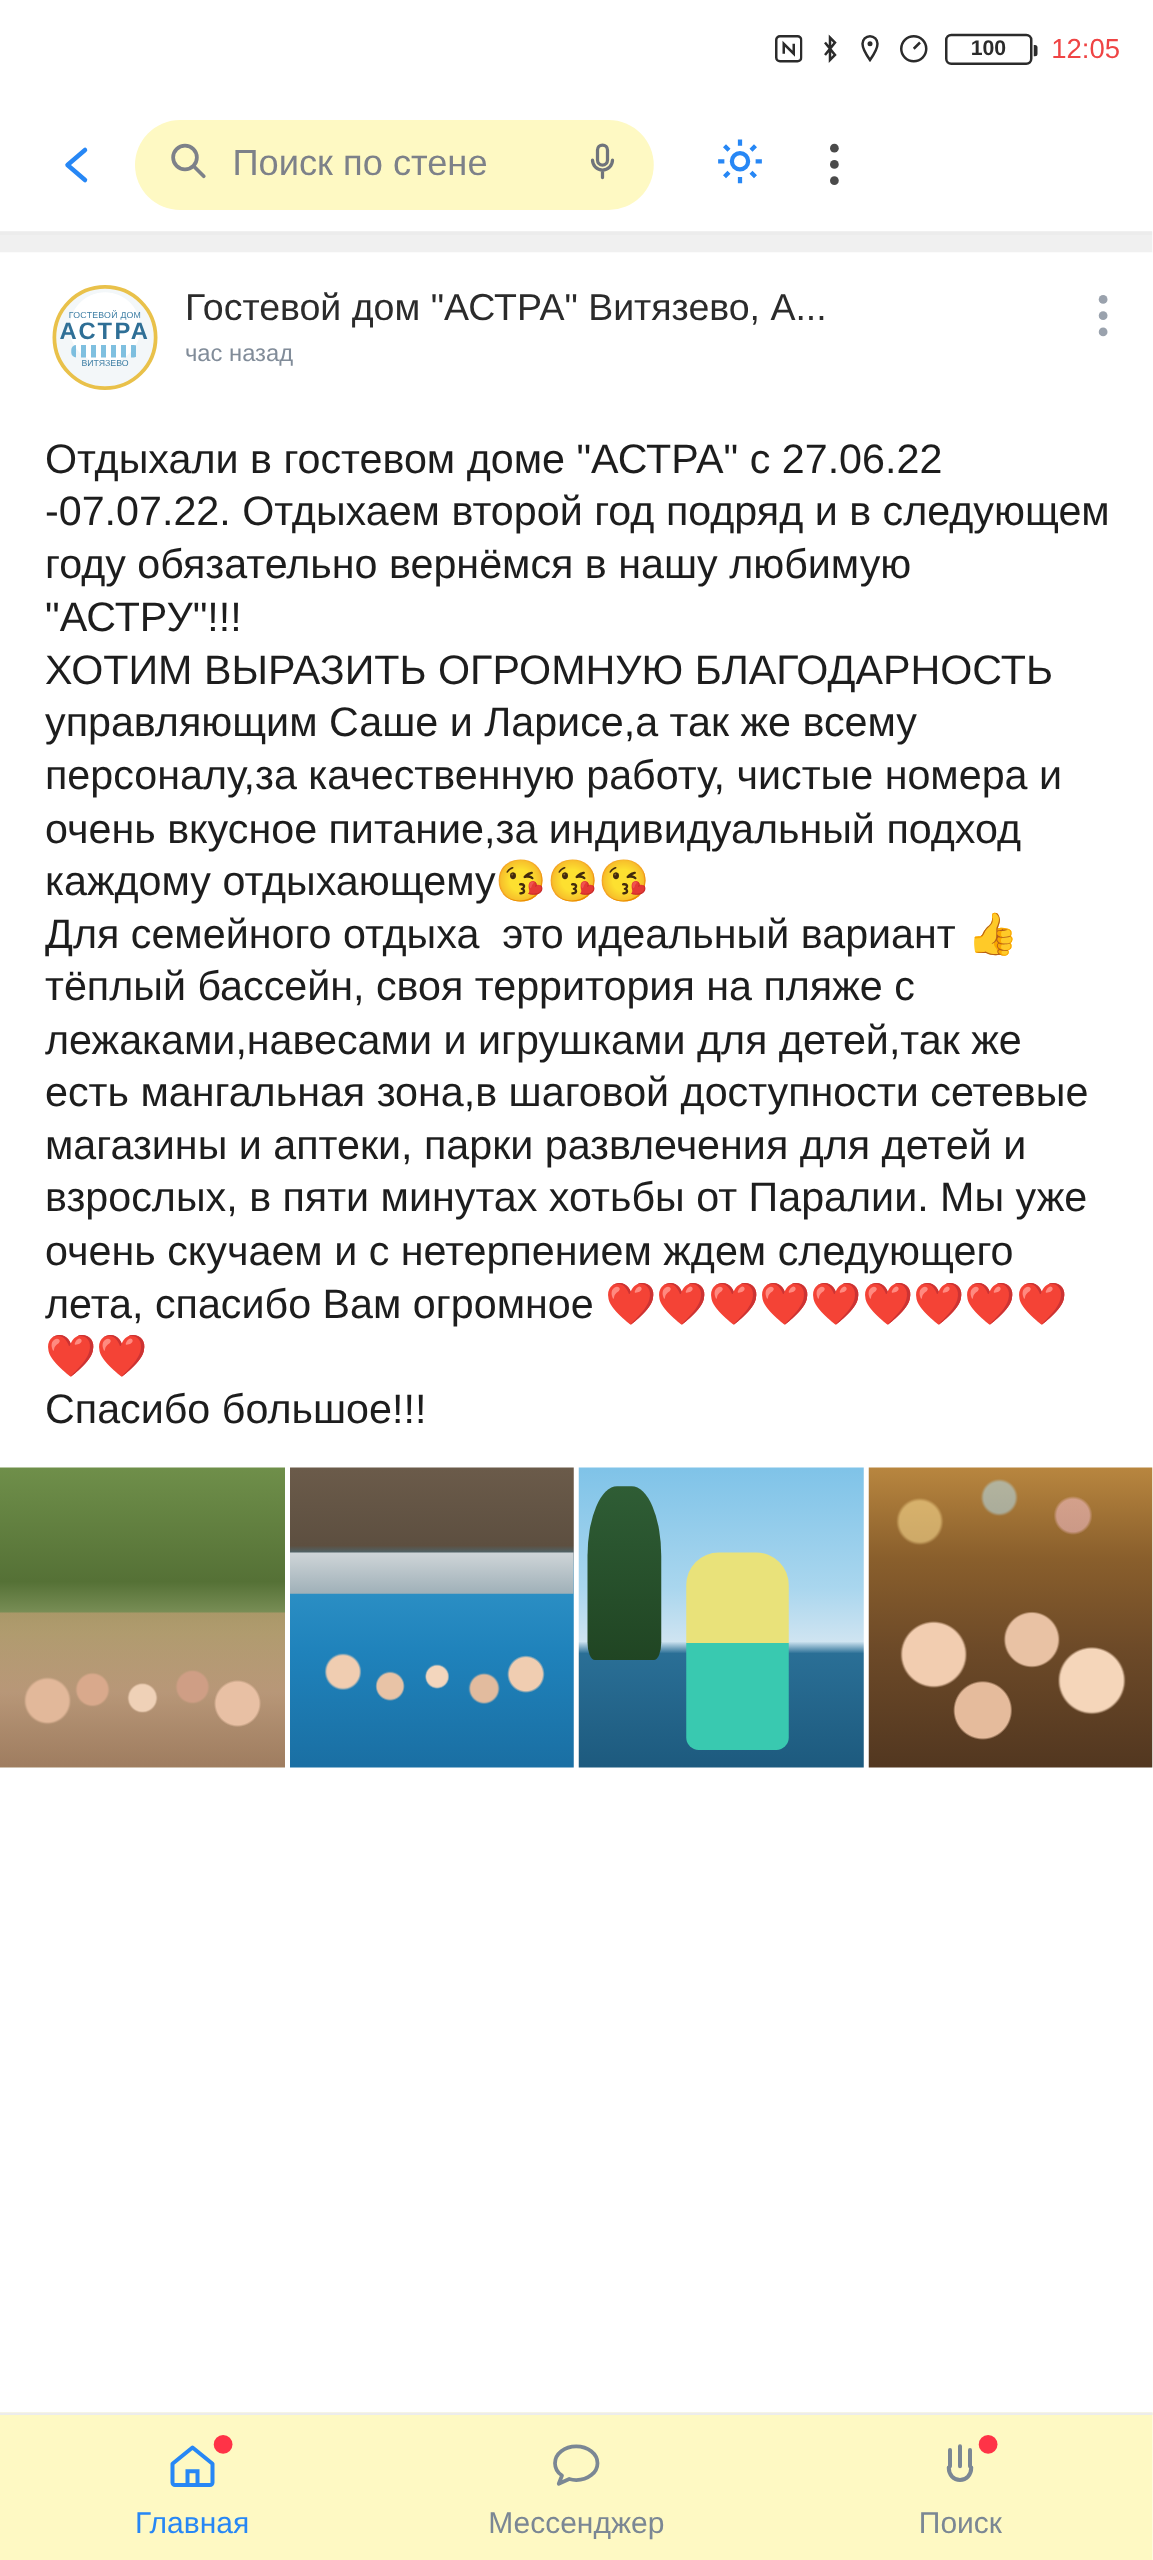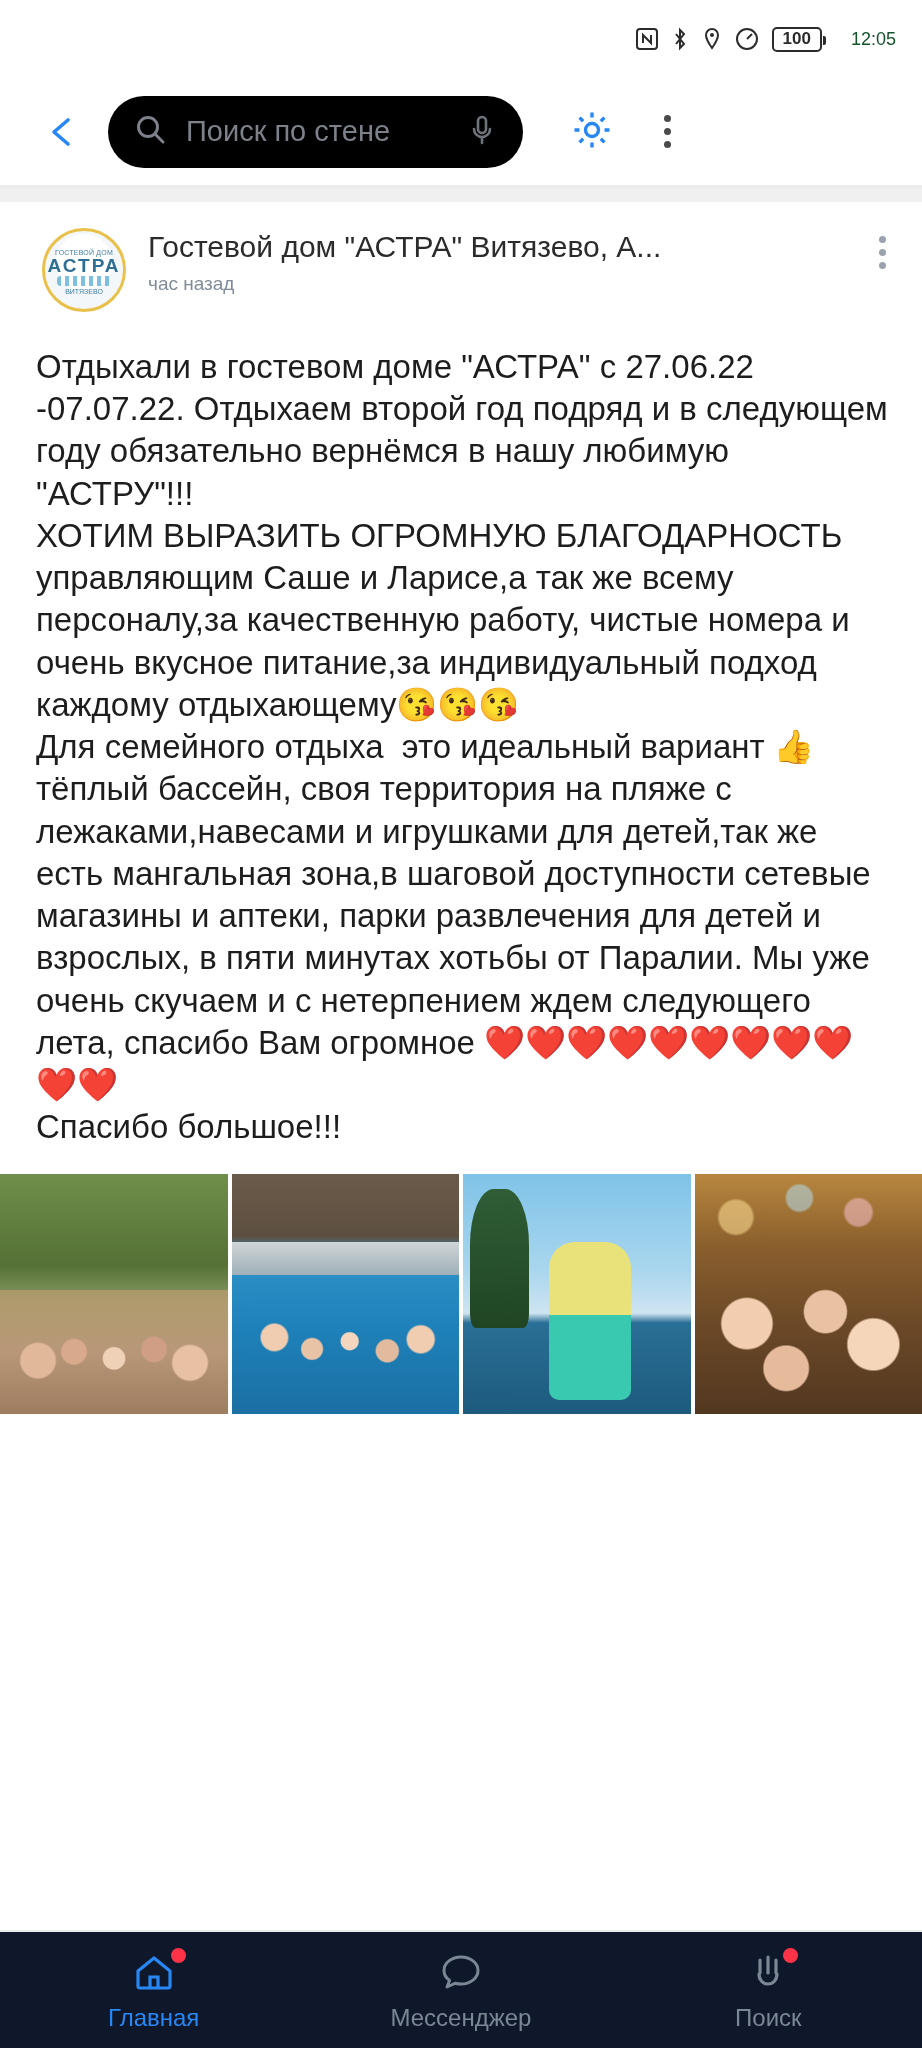--- a/index.html
+++ b/index.html
@@ -63,53 +63,53 @@
     align-items: center;
     gap: 13px;
   }
   .ico { color: #2b2b2b; display: inline-flex; align-items: center; }
   .battery {
     display: inline-flex;
     align-items: center;
     border: 2.5px solid #2b2b2b;
     border-radius: 5px;
     height: 25px;
-    padding: 0 9px;
+    padding: 0 19px;
     position: relative;
     min-width: 47px;
     justify-content: center;
   }
   .battery::after {
     content: "";
     position: absolute;
     right: -6px;
     top: 7px;
     width: 3px;
     height: 9px;
     background: #2b2b2b;
     border-radius: 0 2px 2px 0;
   }
   .battery span { font-size: 17px; font-weight: bold; color: #2b2b2b; }
-  .clock { font-size: 18px; color: #14532d; margin-left: 16px; }
+  .clock { font-size: 22px; color: #ef4444; margin-left: 2px; }
 
   
   .header {
     height: 110px;
     display: flex;
     align-items: center;
     padding: 0 30px 0 40px;
     gap: 24px;
     background: #fff;
     border-bottom: 3px solid #ececec;
   }
   .back-arrow { width: 44px; height: 44px; flex: 0 0 auto; }
   .searchbox {
     flex: 1;
     height: 72px;
-    background: #000000;
+    background: #fef9c3;
     border-radius: 36px;
     display: flex;
     align-items: center;
     padding: 0 26px;
     gap: 18px;
     max-width: 415px;
   }
   .searchbox .sq { flex: 0 0 auto; }
   .search-placeholder {
     flex: 1;
@@ -242,21 +242,21 @@
       radial-gradient(circle at 58% 34%, #e9c2a4 0 13%, transparent 14%),
       radial-gradient(circle at 80% 56%, #f5d6ba 0 13%, transparent 14%),
       radial-gradient(circle at 40% 72%, #e5bb9c 0 13%, transparent 14%);
   }
 
   
   .bottomnav {
     position: absolute;
     left: 0; right: 0; bottom: 0;
     height: 118px;
-    background: #0f172a;
+    background: #fef9c3;
     border-top: 2px solid #ececec;
     display: flex;
     align-items: center;
   }
   .navitem {
     flex: 1 1 0;
     display: flex;
     flex-direction: column;
     align-items: center;
     gap: 8px;

